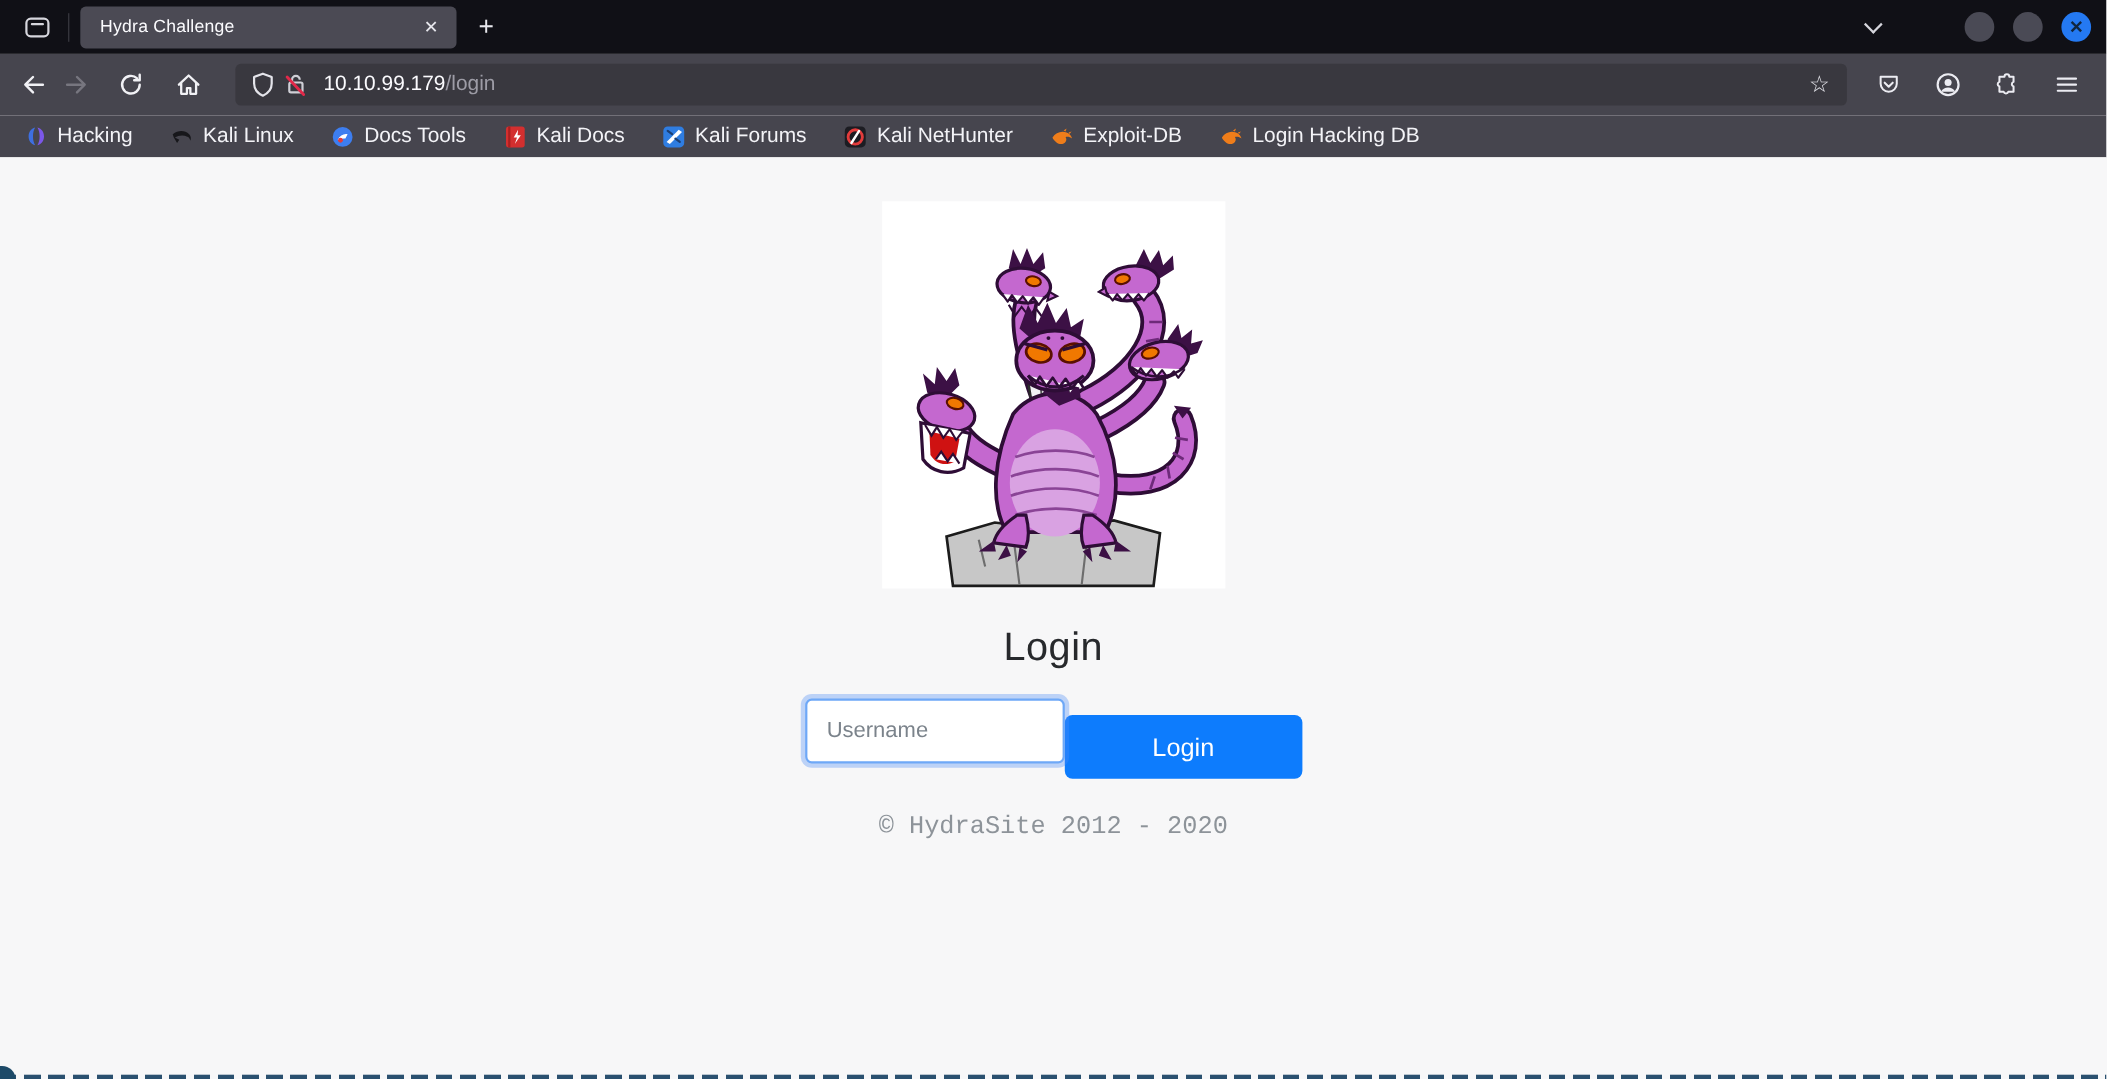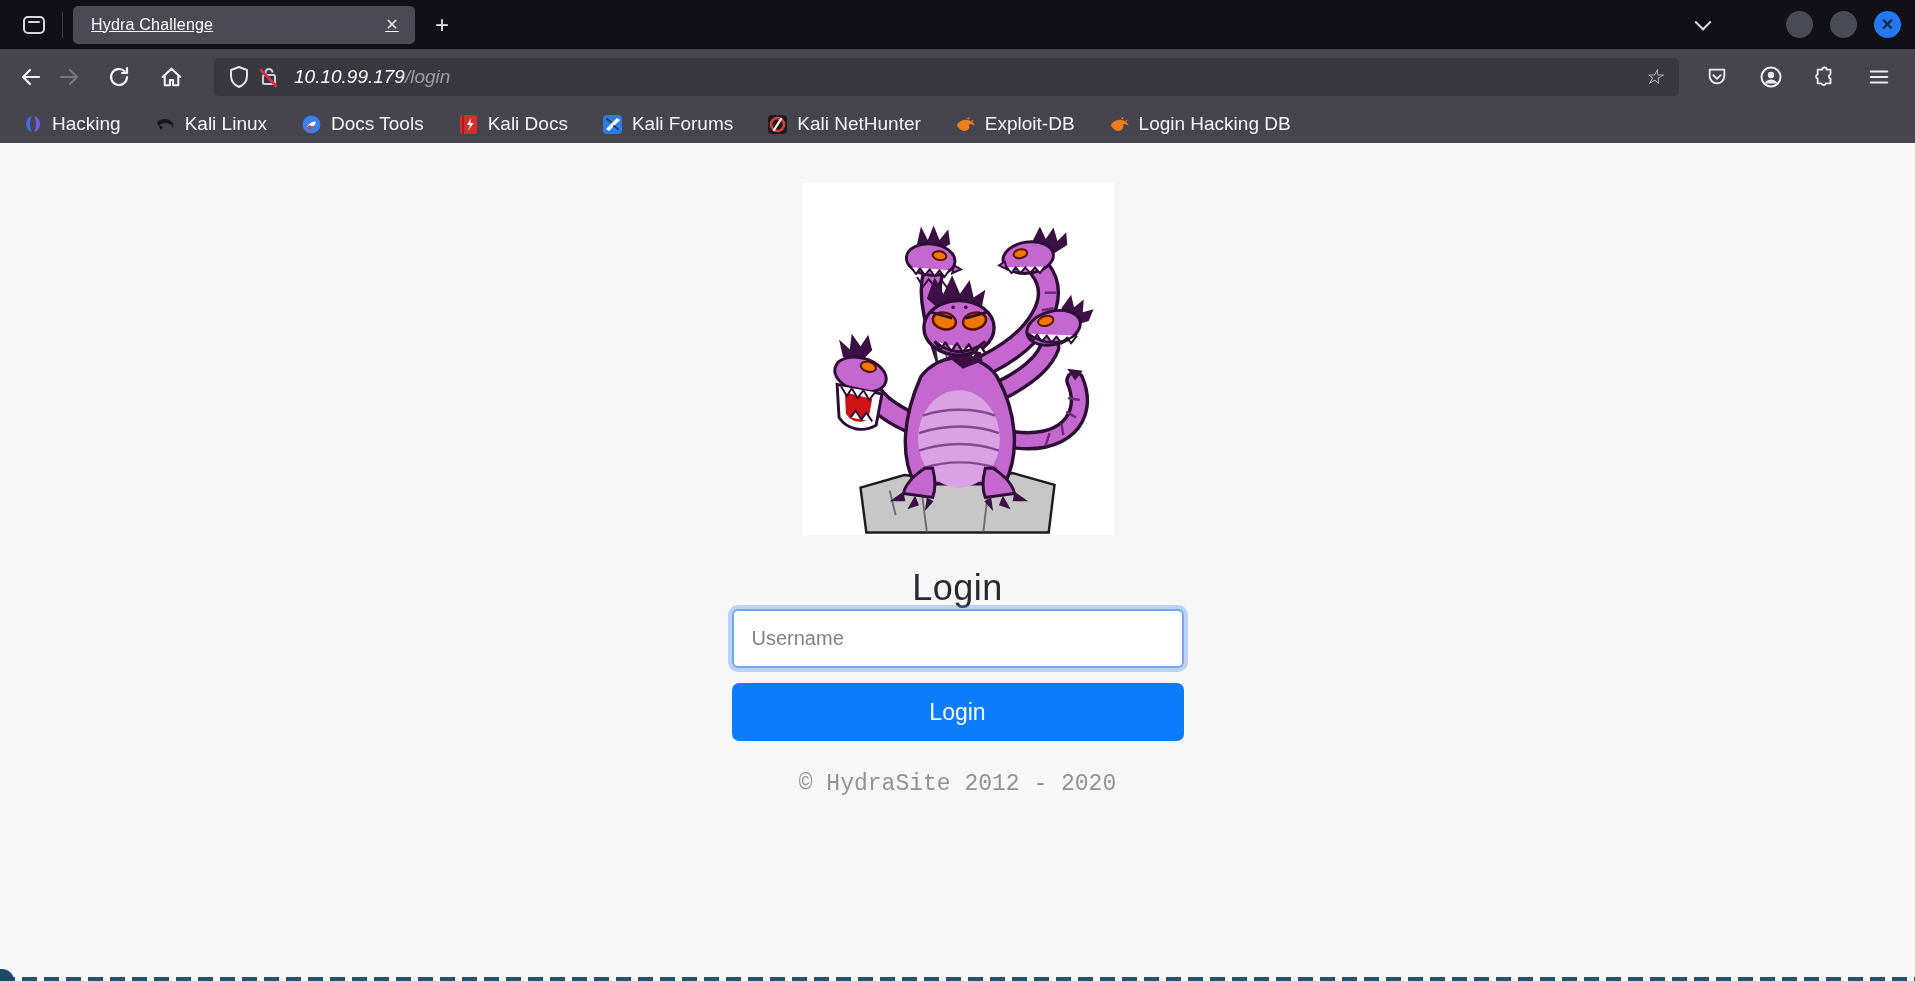--- a/index.html
+++ b/index.html
@@ -7,56 +7,56 @@
   body { font-family: "Liberation Sans", sans-serif; background: #f7f7f8; overflow: hidden; }
 
   .browser { width: 1915px; height: 981px; display: flex; flex-direction: column; position: relative; }
 
   
   .tabbar { height: 49px; background: #101016; display: flex; align-items: center; flex: none; }
   .fxview-btn { width: 40px; height: 36px; margin-left: 14px; border-radius: 6px; display: flex; align-items: center; justify-content: center; cursor: pointer; }
   .fxview-glyph { width: 22px; height: 18px; border: 2px solid #d6d6dd; border-radius: 5px; position: relative; }
   .fxview-glyph::before { content: ""; position: absolute; left: 3px; right: 3px; top: 3px; height: 2px; background: #d6d6dd; border-radius: 1px; }
   .tab-sep { width: 1px; height: 26px; background: #3e3d45; margin: 0 10px 0 8px; }
-  .tab { width: 342px; height: 38px; background: #4b4a54; border-radius: 5px; display: flex; align-items: center; padding: 0 10px 0 18px; color: #fbfbfe; cursor: pointer; text-decoration: underline; }
+  .tab { width: 342px; height: 38px; background: #4b4a54; border-radius: 5px; display: flex; align-items: center; padding: 0 10px 0 18px; color: #fbfbfe; cursor: pointer; }
   .tab-title { flex: 1; font-size: 16px; letter-spacing: .2px; white-space: nowrap; overflow: hidden; }
   .tab-close { width: 26px; height: 26px; border-radius: 5px; display: flex; align-items: center; justify-content: center; font-size: 16px; color: #e8e8ee; cursor: pointer; }
   .newtab-btn { width: 34px; height: 34px; margin-left: 10px; border-radius: 5px; display: flex; align-items: center; justify-content: center; color: #e8e8ee; font-size: 24px; font-weight: 300; cursor: pointer; }
   .tabbar-spacer { flex: 1; }
   .alltabs-btn { width: 34px; height: 34px; display: flex; align-items: center; justify-content: center; cursor: pointer; margin-right: 66px; }
   .chev { width: 12px; height: 12px; border-right: 2px solid #d6d6dd; border-bottom: 2px solid #d6d6dd; transform: rotate(45deg) translate(-2px,-2px); }
   .win-controls { display: flex; align-items: center; gap: 17px; margin-right: 14px; }
   .win-btn { width: 27px; height: 27px; border-radius: 50%; background: #4a4a55; cursor: pointer; }
   .win-btn.close { background: #2479f2; color: #10263f; display: flex; align-items: center; justify-content: center; font-size: 16px; font-weight: bold; }
 
   
   .toolbar { height: 56px; background: #46454e; display: flex; align-items: center; flex: none; padding: 0 12px; }
   .nav-btn { width: 38px; height: 38px; border-radius: 5px; display: flex; align-items: center; justify-content: center; color: #f1f1f5; font-size: 24px; cursor: pointer; flex: none; }
   .nav-btn.disabled { color: #77767f; cursor: default; }
   .nav-btn svg { display: block; }
-  .urlbar { flex: 1; height: 38px; margin: 0 14px 0 24px; background: #39383f; border-radius: 5px; display: flex; align-items: center; padding: 0 10px; min-width: 0; font-style: italic; }
+  .urlbar { flex: 1; height: 38px; margin: 0 14px 0 24px; background: #39383f; border-radius: 5px; display: flex; align-items: center; padding: 0 10px; min-width: 0; }
   .urlbar-icon { width: 30px; height: 30px; display: flex; align-items: center; justify-content: center; flex: none; cursor: pointer; }
   .url-text { flex: 1; font-size: 19px; color: #fbfbfe; margin-left: 10px; white-space: nowrap; overflow: hidden; }
   .url-path { color: #9d9ca6; }
   .star-btn { font-size: 21px; color: #e4e4ea; }
   .tb-right { display: flex; align-items: center; gap: 18px; margin: 0 6px; }
   .tb-icon { width: 36px; height: 36px; border-radius: 5px; display: flex; align-items: center; justify-content: center; cursor: pointer; }
 
   
   .bookmarks { height: 38px; background: #46454e; display: flex; align-items: center; padding-left: 22px; gap: 34px; flex: none; }
   .bm { display: flex; align-items: center; gap: 9px; color: #f3f3f7; font-size: 19px; cursor: pointer; white-space: nowrap; }
   .bm-ic { width: 21px; height: 21px; flex: none; display: flex; align-items: center; justify-content: center; }
   .bm-ic svg { display: block; }
 
   
   .page { flex: 1; background: #f7f7f8; display: flex; flex-direction: column; align-items: center; position: relative; overflow: hidden; }
   .hydra-box { width: 312px; height: 352px; margin-top: 40px; background: #ffffff; flex: none; }
   .hydra-box svg { display: block; }
   .login-heading { margin-top: 32px; font-size: 36px; font-weight: 400; color: #27292c; letter-spacing: .5px; }
-  .login-form { width: 452px; display: flex; flex-direction: column; }
+  .login-form { width: 452px; margin-top: 26px; display: flex; flex-direction: row; }
   .fld { width: 100%; height: 59px; background: #ffffff; border: 1px solid #ced4da; border-radius: 6px; font-size: 20px; font-family: "Liberation Sans", sans-serif; color: #212529; padding: 0 18px; outline: none; }
   .fld::placeholder { color: #7b838b; }
   .fld.username { border: 2px solid #6ea8f7; box-shadow: 0 0 0 4px rgba(78,141,245,.35); position: relative; z-index: 2; }
   .fld.password { margin-top: -1px; border-top-color: transparent; border-top-left-radius: 0; border-top-right-radius: 0; }
   .login-btn { width: 100%; height: 58px; margin-top: 15px; background: #0d7cfd; border: none; border-radius: 7px; color: #ffffff; font-size: 23px; font-family: "Liberation Sans", sans-serif; cursor: pointer; }
   .footer-text { margin-top: 30px; font-size: 23px; color: #8d9399; font-family: Liberation Mono, monospace; }
 
   .bottom-strip { position: absolute; left: 0; right: 0; bottom: 0; height: 4px;
     background: repeating-linear-gradient(to right, #2a506f 0 15px, rgba(0,0,0,0) 15px 22px); }
   .bottom-corner { position: absolute; left: 0; bottom: 0; width: 14px; height: 12px; background: #1d4a68; border-top-right-radius: 14px; }

